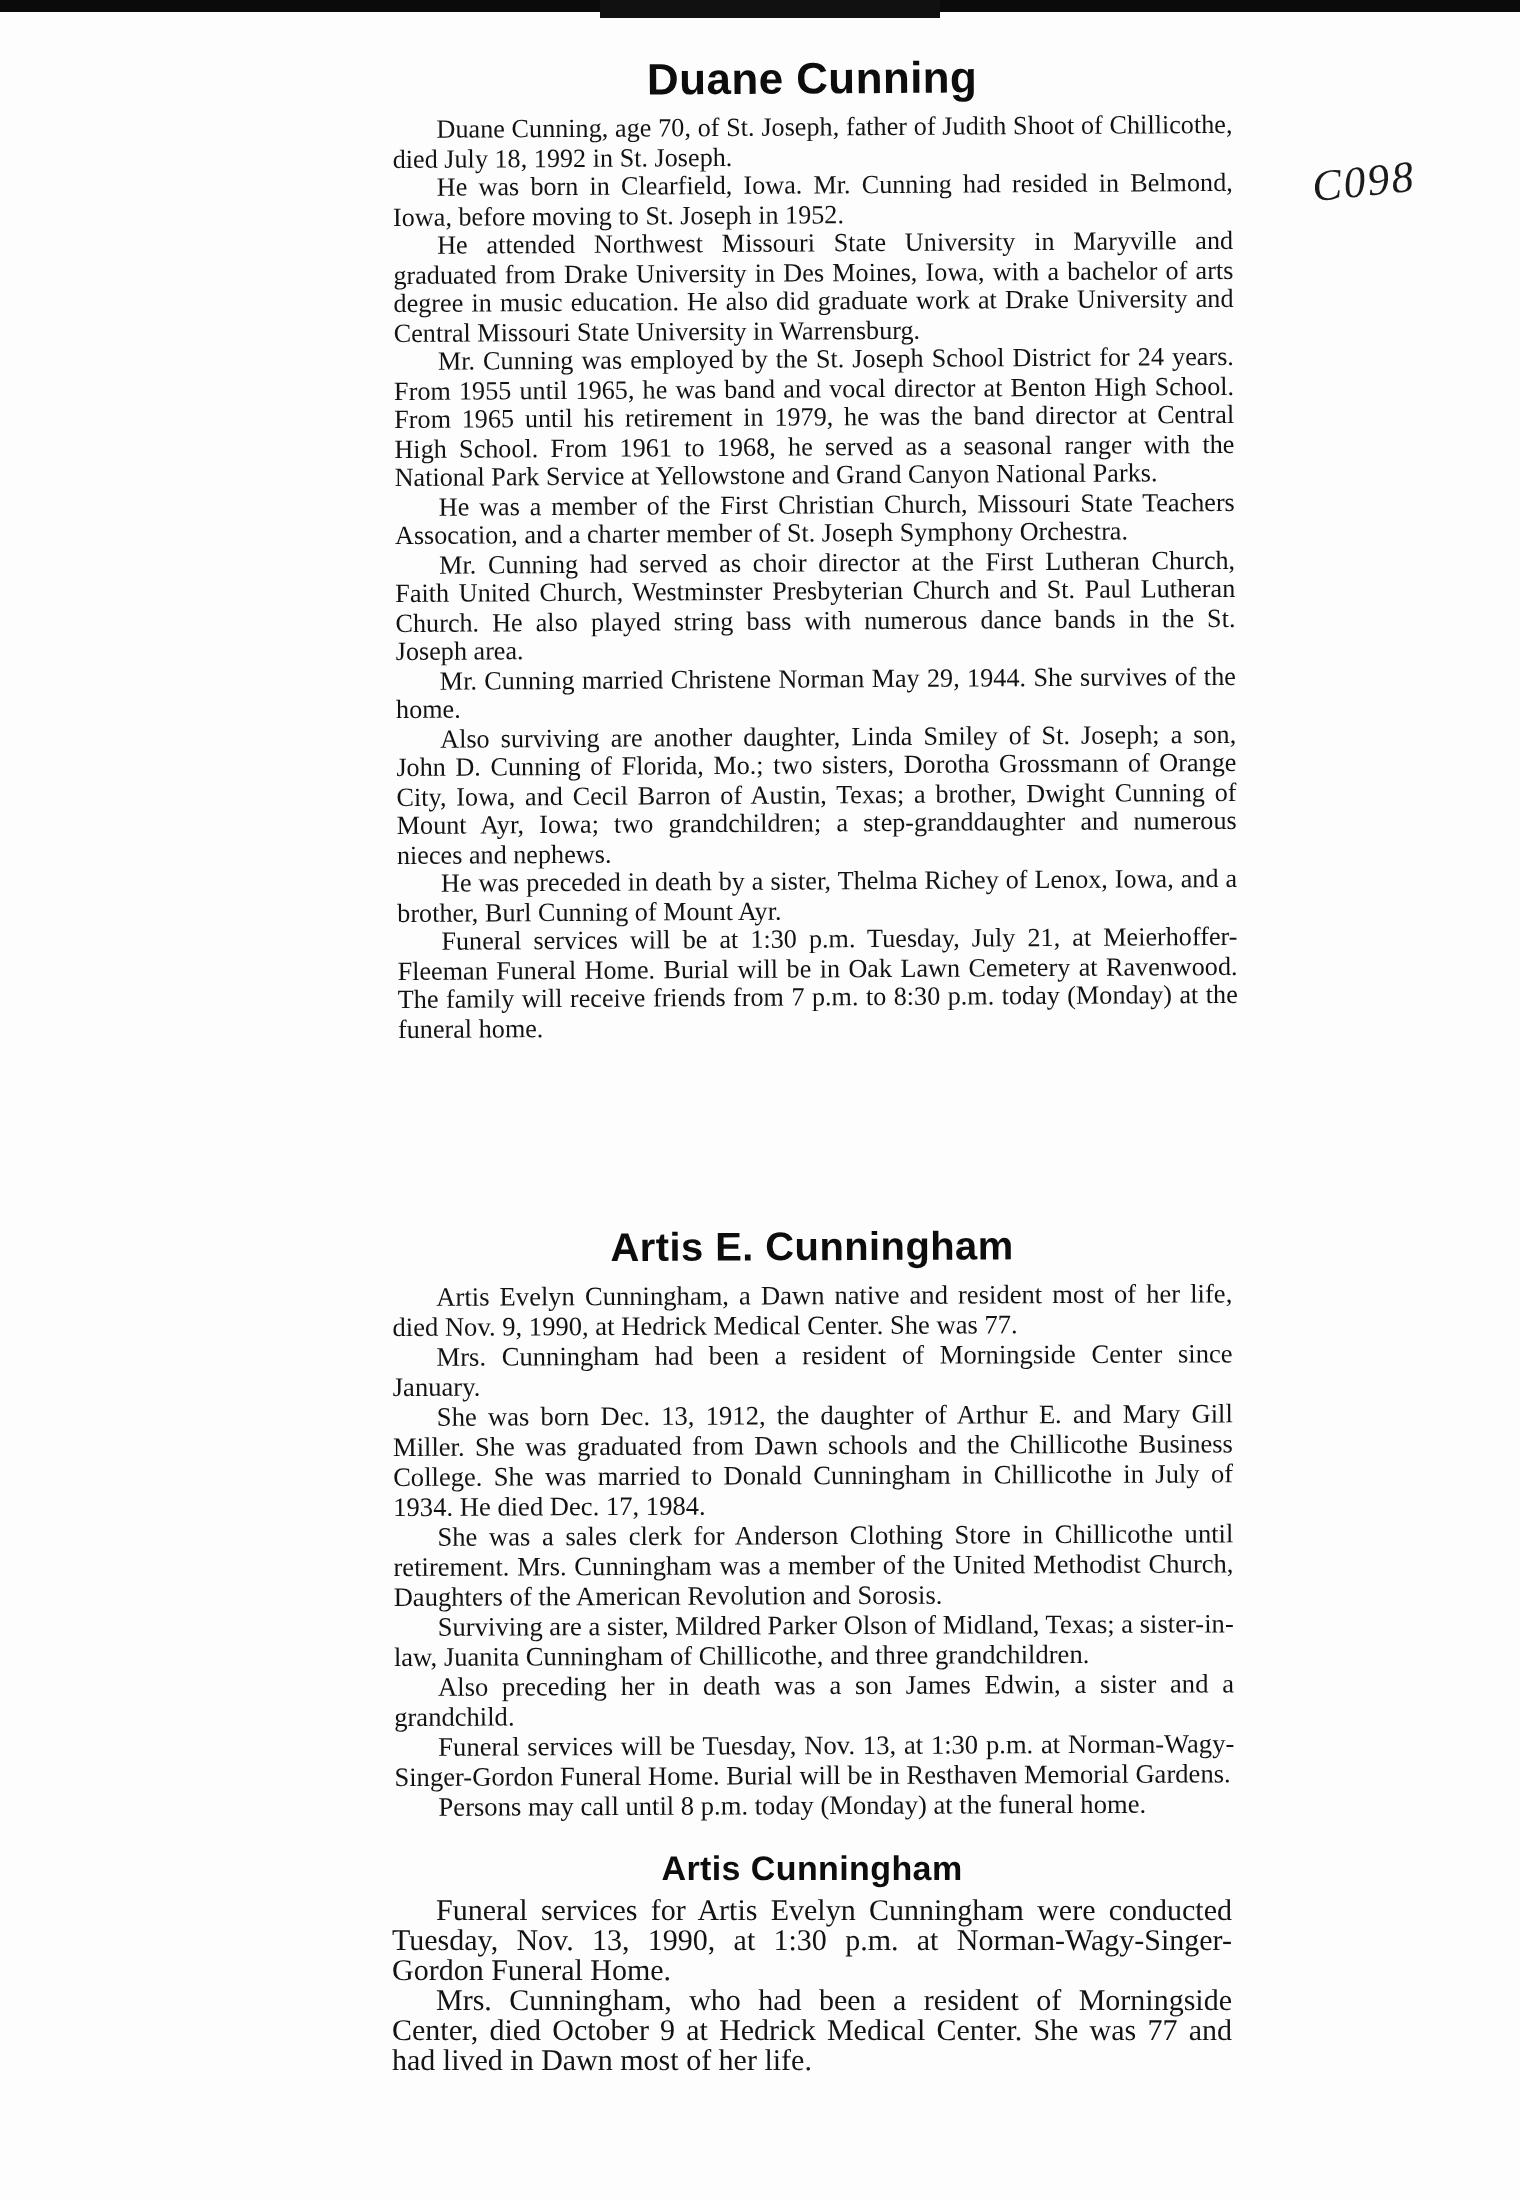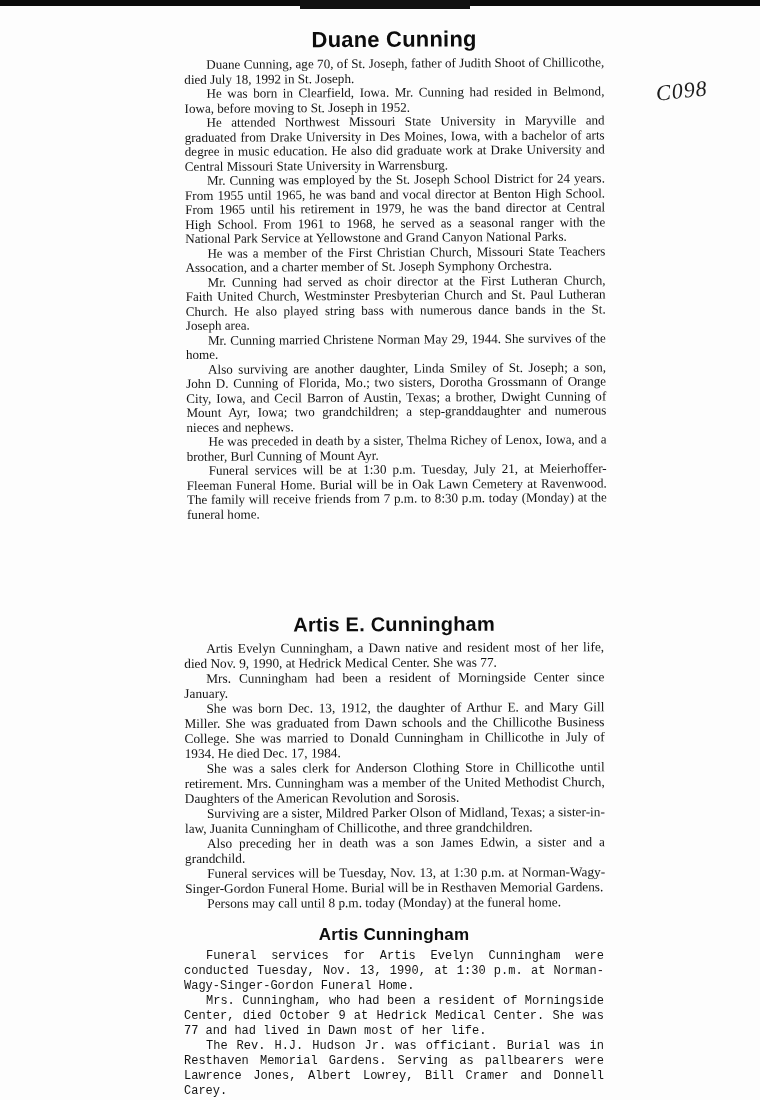--- a/index.html
+++ b/index.html
@@ -32,21 +32,21 @@
   .top-edge-notch {
     position: absolute;
     top: 0;
     left: 300px;
     width: 170px;
     height: 9px;
     background: #111111;
   }
   .clipping {
     position: absolute;
-    left: 184px;
+    left: 196px;
     top: 28px;
     width: 420px;
   }
   .archive-mark {
     position: absolute;
     left: 656px;
     top: 78px;
     font-family: "Liberation Serif", serif;
     font-size: 22px;
     font-style: italic;
@@ -81,21 +81,21 @@
   }
   .obit {
     margin-bottom: 0;
   }
   .gap-1 { height: 92px; }
   .gap-2 { height: 14px; }
   .skew-a { transform: rotate(-0.35deg); transform-origin: left top; }
   .skew-b { transform: rotate(-0.25deg); transform-origin: left top; }
   .obit-1 p { font-size: 13.1px; line-height: 14.5px; }
   .obit-2 p { font-size: 13.3px; line-height: 15.0px; }
-  .obit-3 p { font-size: 12px; line-height: 15.0px; font-family: Liberation Mono, monospace; }
+  .obit-3 p { font-size: 15px; line-height: 15.0px; }
   .title-1 { margin-bottom: 6px; }
   .title-2 { margin-bottom: 7px; }
   .title-3 { margin-bottom: 6px; margin-top: 2px; }
 </style>
 </head>
 <body>
 
 <div class="page">
 
   <div class="top-edge"></div>
@@ -137,18 +137,17 @@
       </div>
     </div>
 
     <div class="gap-2"></div>
 
     <div class="obit obit-3">
       <h1 class="obit-title small title-3">Artis Cunningham</h1>
       <div class="obit-body">
         <p>Funeral services for Artis Evelyn Cunningham were conducted Tuesday, Nov. 13, 1990, at 1:30 p.m. at Norman-Wagy-Singer-Gordon Funeral Home.</p>
         <p>Mrs. Cunningham, who had been a resident of Morningside Center, died October 9 at Hedrick Medical Center. She was 77 and had lived in Dawn most of her life.</p>
-        <p>The Rev. H.J. Hudson Jr. was officiant. Burial was in Resthaven Memorial Gardens. Serving as pallbearers were Lawrence Jones, Albert Lowrey, Bill Cramer and Donnell Carey.</p>
       </div>
     </div>
 
   </div>
 </div>
 
 </body></html>

